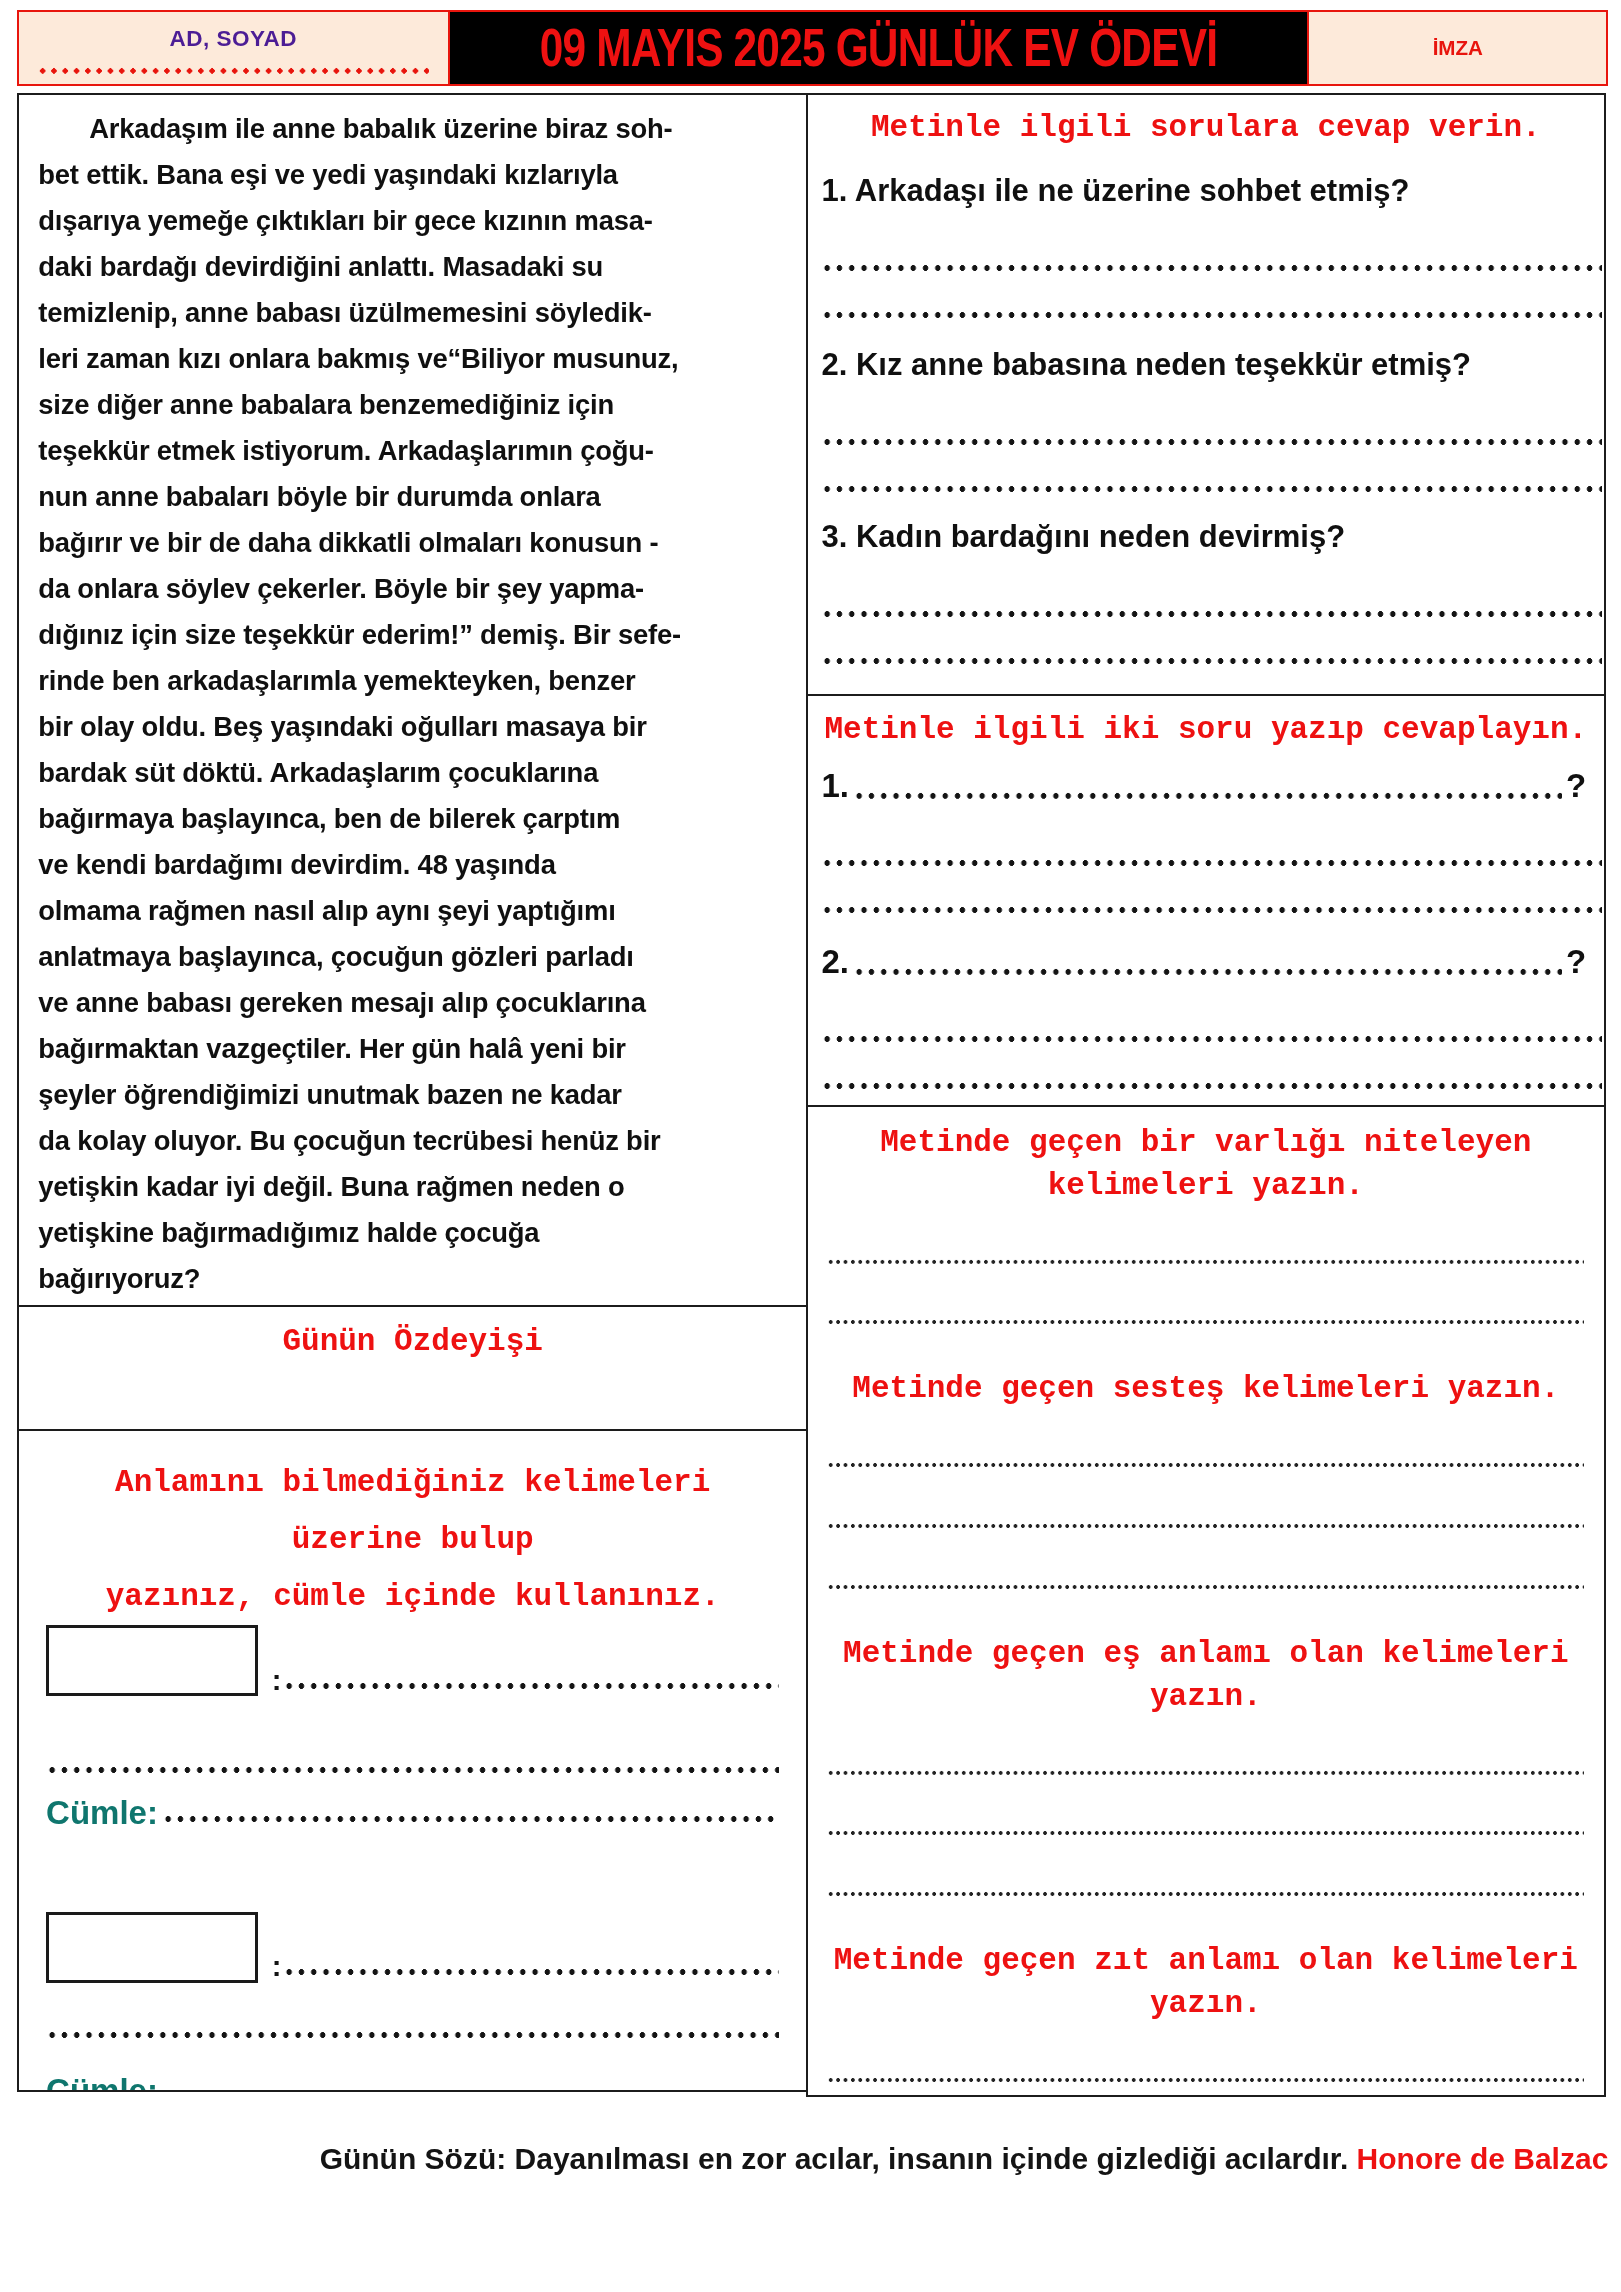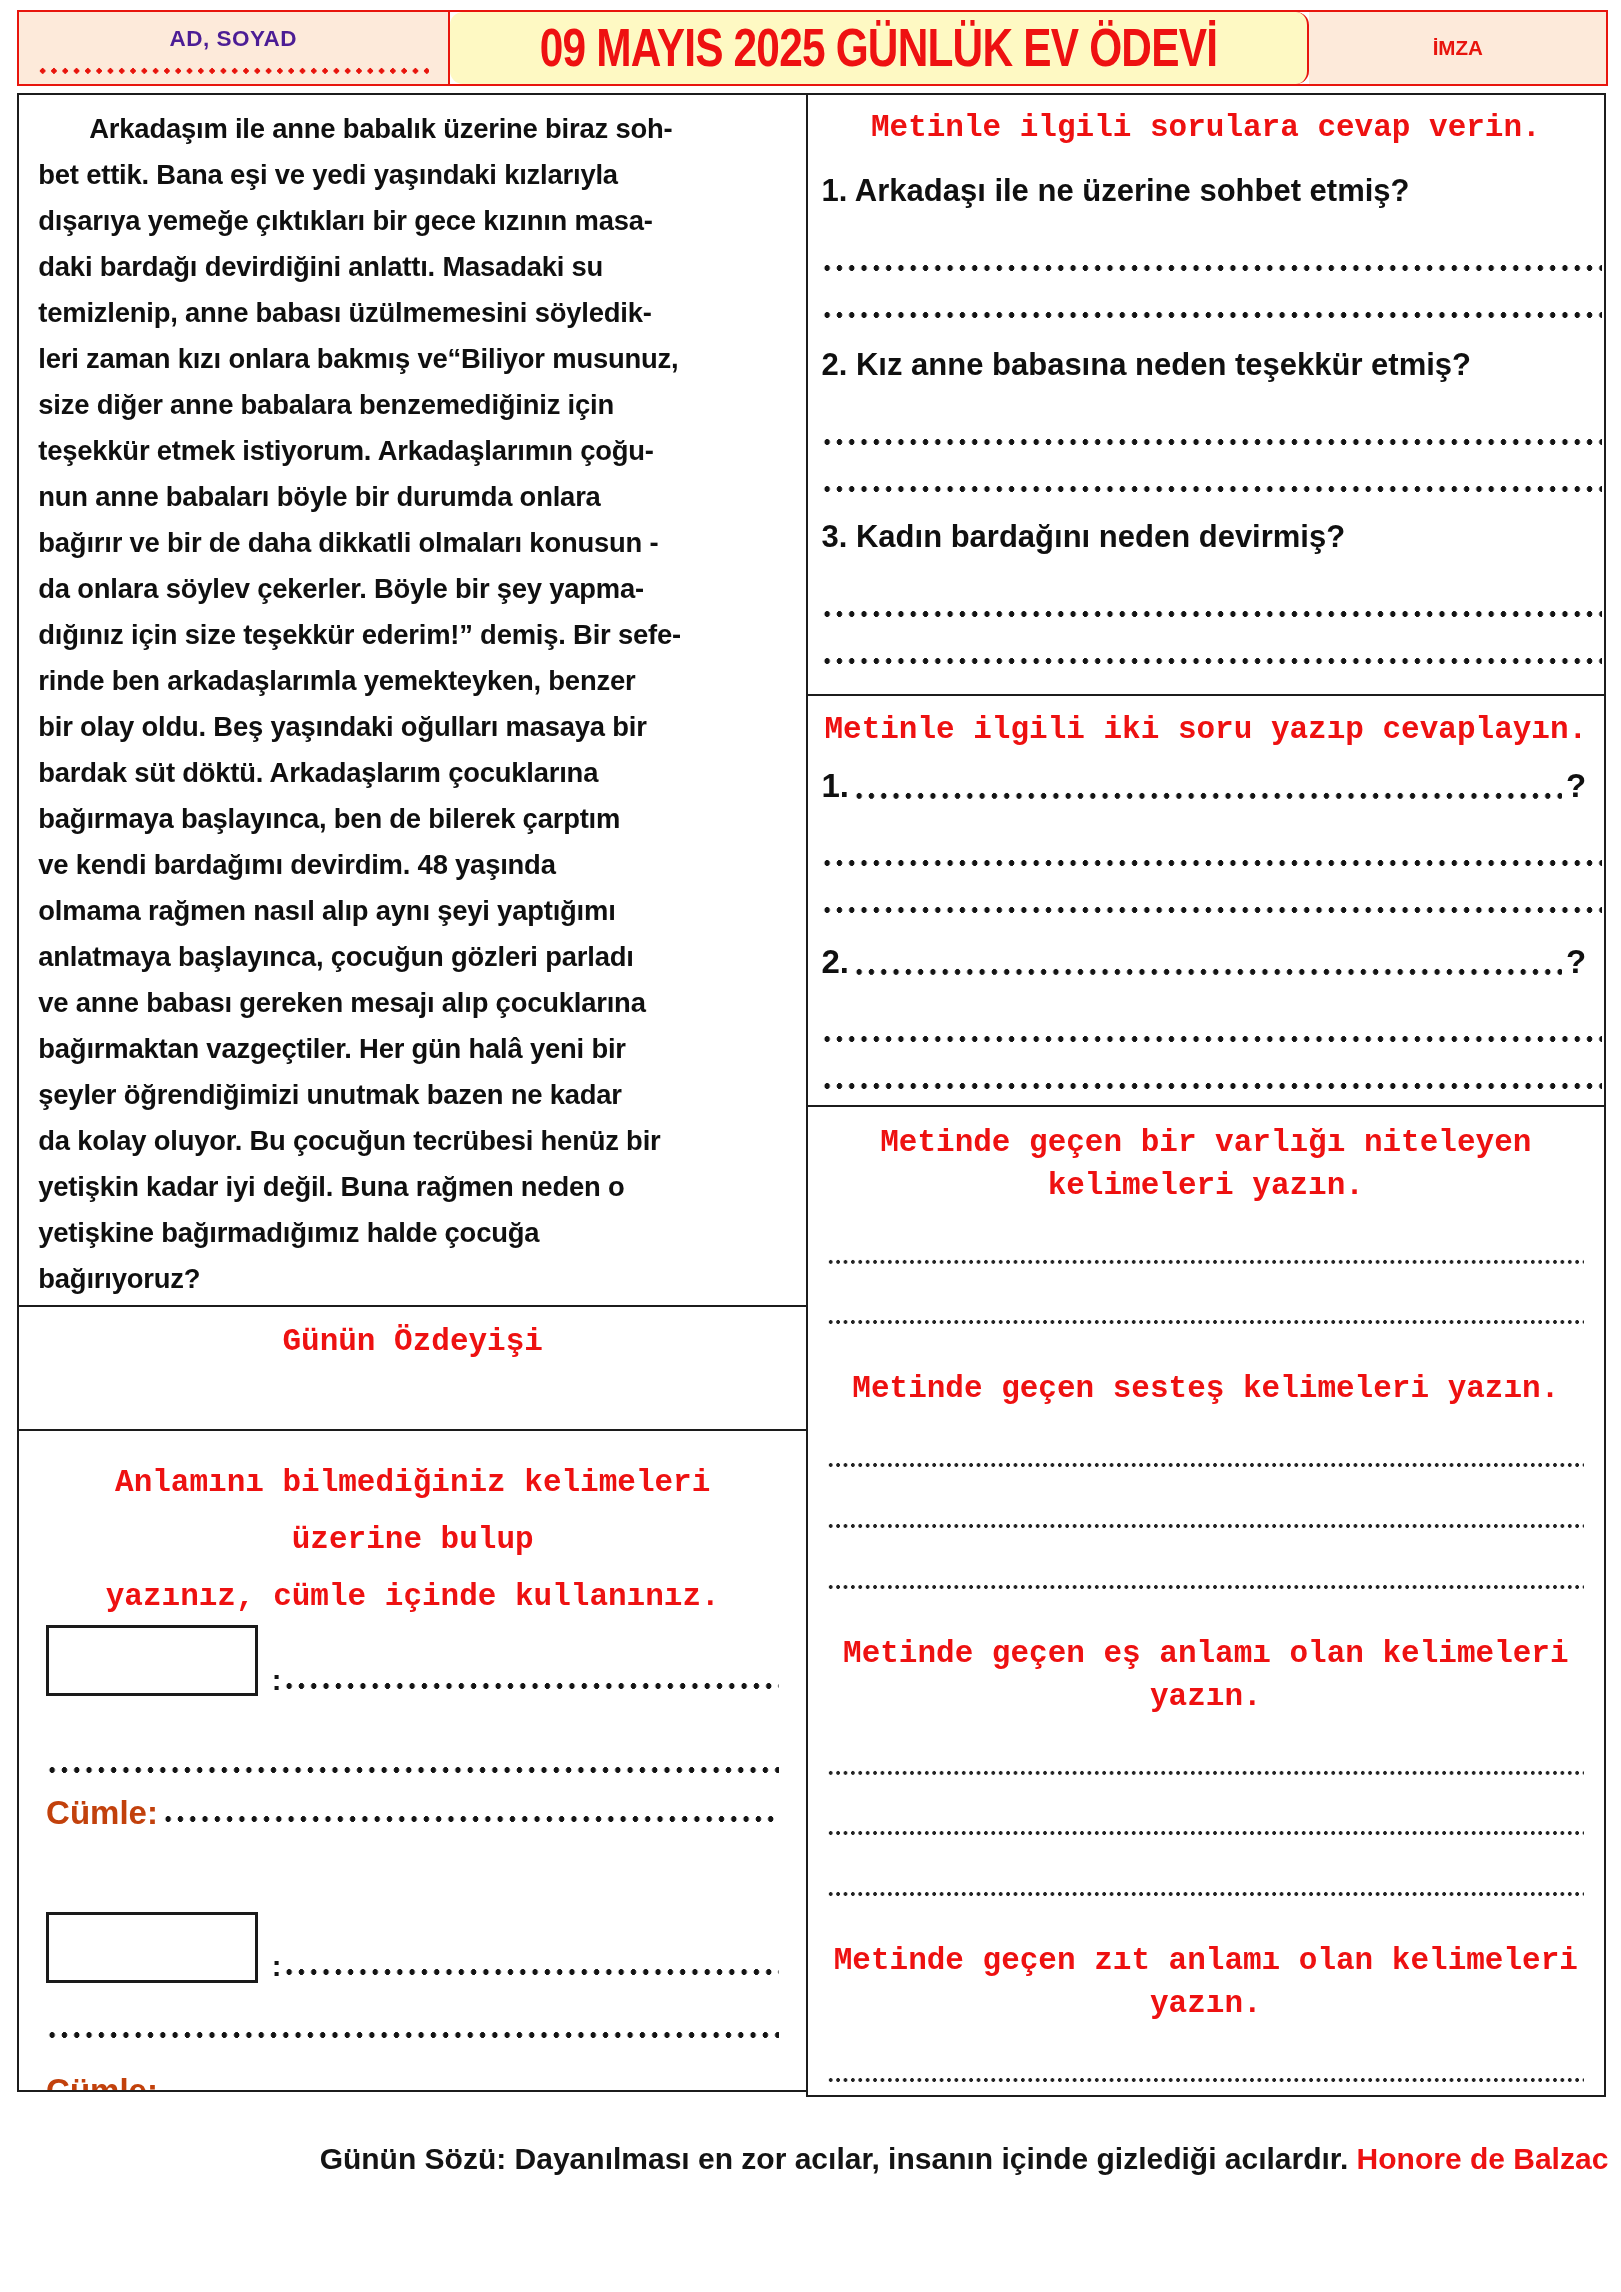--- a/index.html
+++ b/index.html
@@ -6,21 +6,21 @@
   html, body { background: #ffffff; }
   body { font-family: "Liberation Sans", sans-serif; }
   .page { position: relative; width: 1621px; height: 2293px; background: #fff; padding: 9.8px 12.7px 0 16.7px; overflow: hidden; }
 
   
   .header { display: flex; height: 76px; border: 2.9px solid #e8150d; }
   .h-cell { display: flex; flex-direction: column; align-items: center; justify-content: center; }
   .h-left { width: 431px; background: #fdeada; border-right: 2.9px solid #e8150d; padding-top: 5.9px; }
   .h-name-label { color: #4c1d95; font-weight: bold; font-size: 22.5px; letter-spacing: 0.5px; }
   .name-dots { width: 392px; margin-top: 13.7px; }
-  .h-center { flex: 1; background: #fef9c3; border-right: 2.9px solid #e8150d; overflow: hidden; border-radius: 13px; }
+  .h-center { flex: 1; background: #000000; border-right: 2.9px solid #e8150d; overflow: hidden; }
   .h-title { color: #ee1111; font-weight: bold; font-size: 53px; white-space: nowrap; transform: scaleX(0.8); letter-spacing: -1px; }
   .h-right { width: 297px; background: #fdeada; }
   .h-imza { color: #e8150d; font-weight: bold; font-size: 20.6px; }
 
   
   .dots { height: 9.8px; background-repeat: repeat-x; background-position: left center; }
   .dots-bold { background-image: radial-gradient(circle, #141414 2.6px, rgba(0,0,0,0) 3px); background-size: 12.3px 9.8px; }
   .dots-fine { height: 7.8px; background-image: radial-gradient(circle, #222 1.7px, rgba(0,0,0,0) 2.1px); background-size: 7.4px 7.8px; }
   .dots-red { background-image: radial-gradient(circle, #e8150d 2.5px, rgba(0,0,0,0) 2.8px); background-size: 11.3px 9.8px; }
   .flexline { flex: 1; }
@@ -45,21 +45,21 @@
   .dict-title { line-height: 57px; }
   .word-row { display: flex; align-items: flex-end; margin-top: 0px; }
   .word-row-2 { margin-top: 78px; }
   .word-box { width: 212px; height: 71px; border: 3.9px solid #1a1a1a; background: #fff; flex: none; }
   .word-line { flex: 1; display: flex; align-items: flex-end; padding-left: 13.7px; padding-bottom: 5.9px; }
   .colon { font-weight: bold; font-size: 29px; color: #141414; line-height: 19.6px; margin-right: 2px; }
   .dict-fulldots { margin-top: 69px; }
   .dict-fulldots-2 { margin-top: 47px; }
   .cumle-row { display: flex; align-items: baseline; margin-top: 15.7px; }
   .cumle-row-2 { margin-top: 29px; }
-  .cumle-label { font-weight: bold; font-size: 33px; color: #c2410c; line-height: 43px; }
+  .cumle-label { font-weight: bold; font-size: 33px; color: #0f766e; line-height: 43px; }
   .cumle-row .dots { margin-left: 3.9px; margin-bottom: 5.9px; }
 
   
   .box-r1 { height: 604px; padding: 11.8px 0 0 13.7px; }
   .box-r2 { height: 414px; padding: 11.8px 0 0 13.7px; }
   .box-r3 { height: 992px; padding: 13.7px 19.6px 0 19.6px; }
   .q-title { margin-right: 13.7px; }
   .question { color: #101010; font-weight: bold; font-size: 31px; line-height: 43px; white-space: nowrap; }
   .q1 { margin-top: 19.6px; } .q2 { margin-top: 23.5px; } .q3 { margin-top: 21.6px; }
   .ans-dots-a { margin-top: 51px; margin-right: 2px; }

